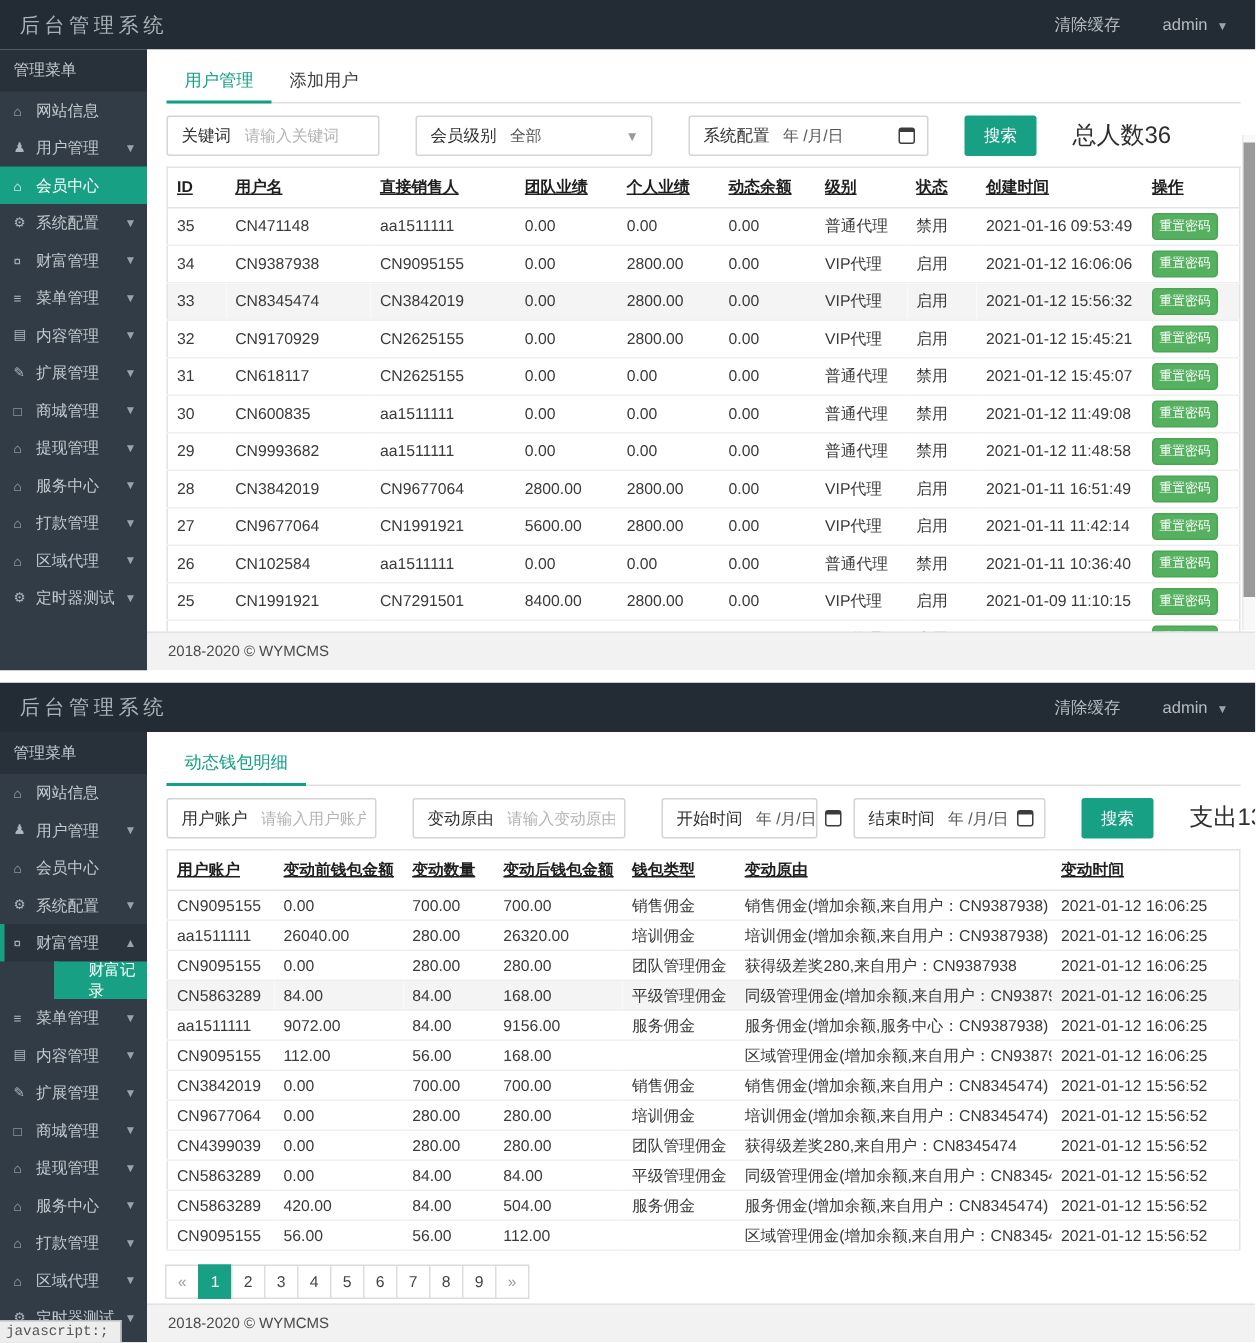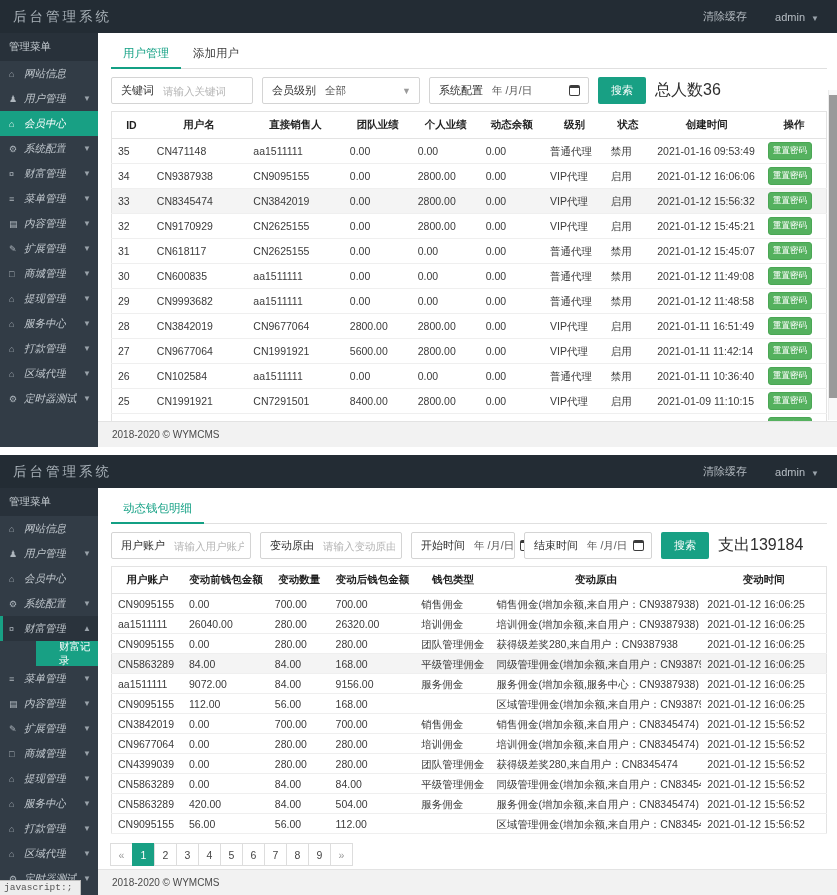--- a/index.html
+++ b/index.html
@@ -17,47 +17,47 @@
   .topbar-user { color:#b6bdc3; font-size:11px; cursor:pointer; white-space:nowrap; }
   .tb-caret { font-size:8px; color:#9aa3ab; margin-left:3px; }
 
   .bodyrow { display:flex; height:calc(100% - 33px); }
 
   
   .sidebar { width:98px; background:#323c46; flex-shrink:0; overflow:hidden; }
   .menu-header { background:#28313a; color:#c2c9cf; font-size:10.5px; padding:7px 9px; }
   .side-item { display:flex; align-items:center; height:25px; padding:0 7px 0 9px; color:#c2c9cf; font-size:10.5px; cursor:pointer; white-space:nowrap; }
   .side-item .s-icon { font-size:9px; margin-right:4px; width:11px; color:#aeb6bd; flex-shrink:0; }
-  .side-item .s-label { overflow:hidden;font-style:italic; }
+  .side-item .s-label { overflow:hidden; }
   .side-item .s-caret { margin-left:auto; font-size:8px; color:#9aa3ab; }
   .side-item.active { background:#18a084; color:#fff; }
   .side-item.active .s-icon { color:#fff; }
   .side-item.open { background:#2a333c; border-left:3px solid #18a084; padding-left:6px; }
   .side-sub { display:flex; align-items:center; height:25px; padding:0 7px 0 20px; color:#c2c9cf; font-size:10.5px; background:#28313a; border-left:3px solid #18a084; cursor:pointer; }
   .side-sub.active { background:#18a084; color:#fff;margin-left:36px; }
 
   
   .content { flex:1; background:#fff; position:relative; padding:6px 10px 30px 13px; overflow:hidden; }
   .tabs { border-bottom:1px solid #e0e0e0; display:flex; }
   .tab { padding:7px 12px 6px; font-size:11.5px; color:#3c3c3c; cursor:pointer; white-space:nowrap; }
   .tab.active { color:#13a084; border-bottom:2px solid #13a084; margin-bottom:-1px; }
 
-  .filters { display:flex; align-items:center; margin:8px 0 7px; gap:9px; }
+  .filters { display:flex; align-items:center; margin:8px 0 7px; gap:24px; }
   .ig { display:flex; align-items:center; border:1px solid #d4d4d4; border-radius:2px; height:27px; background:#fff; flex-shrink:0; }
   .ig-label { font-size:11px; color:#2f2f2f; padding:0 9px; white-space:nowrap; }
   .ig-input { border:none; outline:none; font-size:10.5px; color:#555; flex:1; min-width:0; padding-right:6px; background:transparent; font-family:inherit; }
   .ig-input::placeholder { color:#b4b4b4; }
   .ig-value { font-size:10.5px; color:#555; flex:1; white-space:nowrap; }
   .ig-caret { color:#9a9a9a; font-size:9px; padding:0 8px; }
   .cal { width:11px; height:11px; border:1px solid #3c3c3c; border-top-width:3px; border-radius:2px; margin:0 8px 0 6px; flex-shrink:0; }
   .btn-search { height:27px; background:#18a084; color:#fff; border:none; border-radius:2px; font-size:11px; padding:0 13px; cursor:pointer; flex-shrink:0; font-family:inherit; }
   .total-label { font-size:16px; color:#2f2f2f; white-space:nowrap; }
 
   table { width:100%; border-collapse:collapse; table-layout:fixed; border:1px solid #e3e3e3; }
-  th { font-size:10.5px; color:#1f1f1f; text-align:center; padding:6px; border-bottom:1px solid #e3e3e3; font-weight:bold; white-space:nowrap; overflow:hidden; }
+  th { font-size:10.5px; color:#1f1f1f; text-align:left; padding:6px; border-bottom:1px solid #e3e3e3; font-weight:bold; white-space:nowrap; overflow:hidden;text-decoration:underline; }
   td { font-size:10.5px; color:#3a3a3a; padding:3px 6px; line-height:14px; border-bottom:1px solid #efefef; white-space:nowrap; overflow:hidden; }
   #screenB td { padding:2.5px 6px; }
   tr.hl td { background:#f4f4f4; }
   .btn-pwd { background:#55b15f; border:1px solid #4aa654; color:#fff; font-size:8.5px; padding:2px 4px; border-radius:3px; cursor:pointer; white-space:nowrap; font-family:inherit; }
 
   .content-footer { position:absolute; left:0; right:0; bottom:0; background:#f2f2f2; border-top:1px solid #e3e3e3; padding:7px 14px; font-size:10px; color:#4a4a4a; }
 
   .pagination { display:flex; margin-top:9px; }
   .page-btn { min-width:23px; height:23px; border:1px solid #ddd; margin-left:-1px; display:flex; align-items:center; justify-content:center; font-size:10.5px; color:#454545; background:#fff; cursor:pointer; padding:0 7px; }
   .page-btn.nav { color:#999; }

